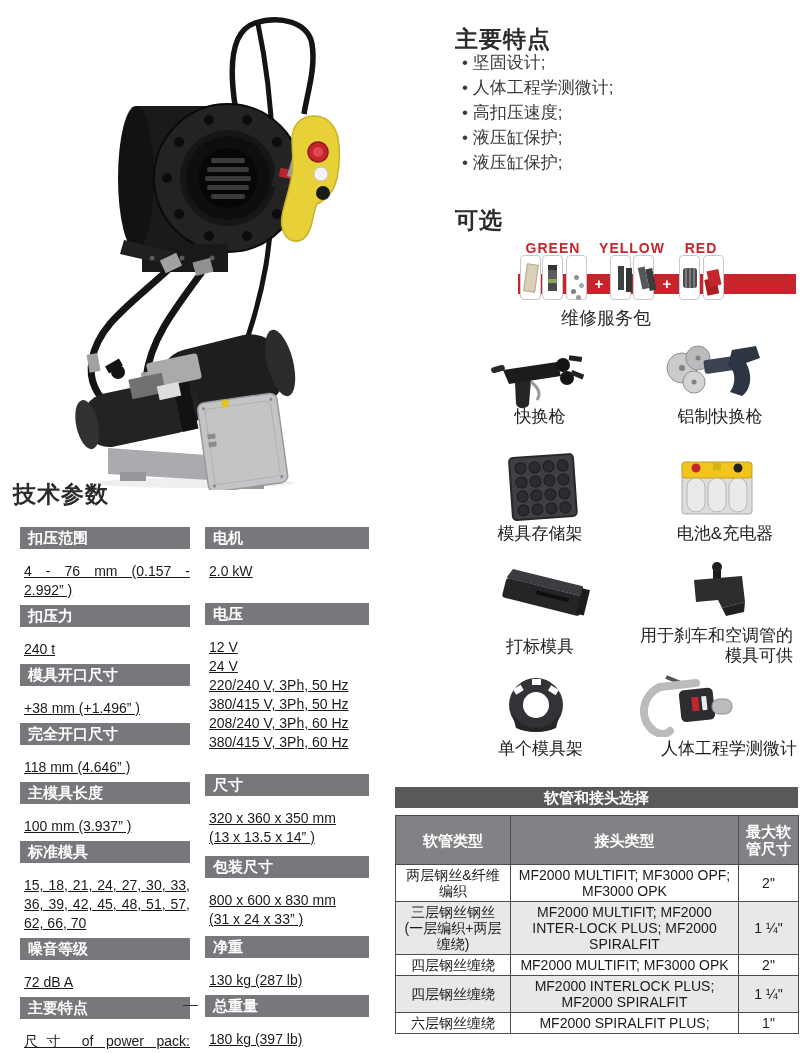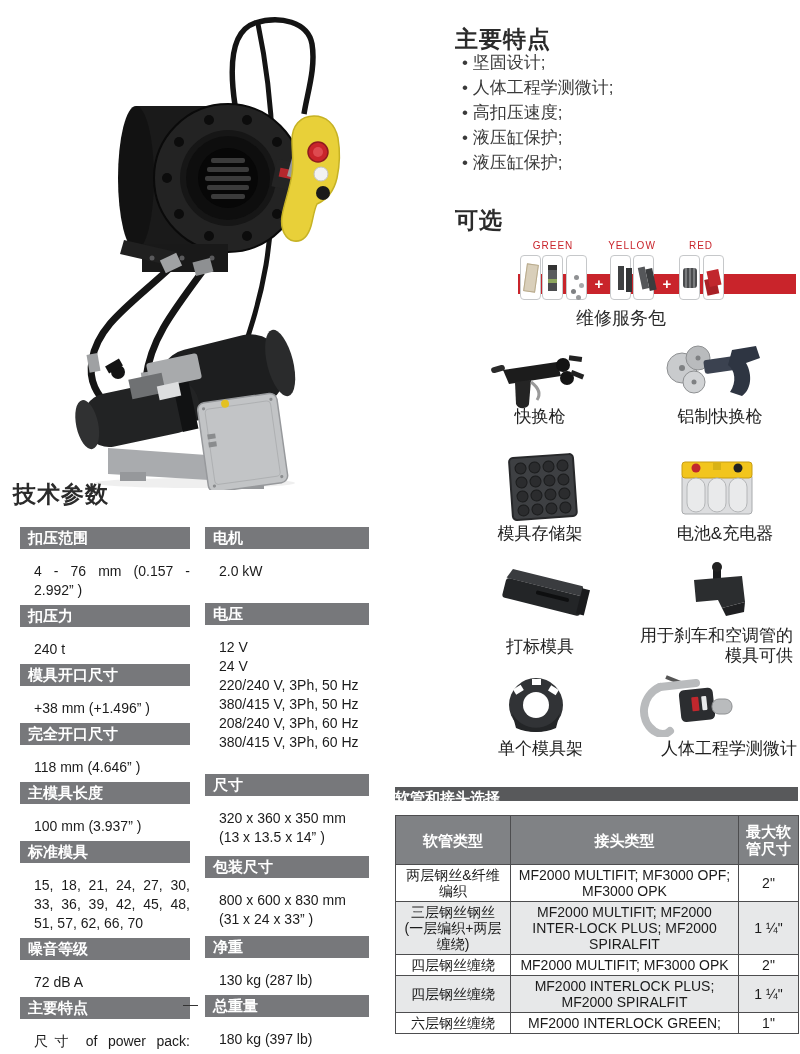--- a/index.html
+++ b/index.html
@@ -7,44 +7,44 @@
         font-family:"Liberation Sans","DejaVu Sans",sans-serif;color:#1f1f1f;}
   .abs{position:absolute;}
   .section-title{font-weight:bold;font-size:23px;color:#2b2b2b;letter-spacing:1px;}
   
   .feature-list{list-style:none;margin:0;padding:0;font-size:17px;color:#3a3a3a;}
   .feature-list li{line-height:25px;}
   .feature-list li::before{content:"• ";color:#3a3a3a;}
   
   .pack{width:278px;height:96px;}
   .pack-band{position:absolute;left:0;top:34px;width:278px;height:20px;background:#c9242b;}
-  .pack-label{position:absolute;top:0;transform:translateX(-50%);font-size:10px;font-weight:normal;
+  .pack-label{position:absolute;top:0;transform:translateX(-50%);font-size:14px;font-weight:bold;
               color:#c9242b;letter-spacing:1px;}
   .pack-card{position:absolute;top:15px;width:21px;height:45px;background:#fff;
              border:1px solid #c6c8ca;border-radius:4px;box-sizing:border-box;
              display:flex;align-items:center;justify-content:center;}
   .pack-plus{position:absolute;top:34px;width:14px;height:20px;color:#fff;font-weight:bold;
              font-size:15px;line-height:20px;text-align:center;}
-  .pack-caption{position:absolute;left:103px;top:66px;transform:translateX(-50%);
+  .pack-caption{position:absolute;left:88px;top:66px;transform:translateX(-50%);
                 font-size:18px;color:#2b2b2b;white-space:nowrap;text-align:right;}
   .pk{display:block;}
   
   .acc-label{font-size:17px;color:#222;line-height:20px;text-align:right;}
   .center{text-align:center;}
   
   .spec-col{position:absolute;top:527px;}
   .spec-bar{background:#77787b;color:#fff;font-weight:bold;font-size:15px;height:22px;
             line-height:22px;padding-left:8px;margin-bottom:13px;}
-  .spec-val{font-size:14px;line-height:19px;margin:0 0 5px 12px;padding-left:2px;
-            white-space:pre-line;color:#1b1b1b;}
+  .spec-val{font-size:14px;line-height:19px;margin:0 0 5px 2px;padding-left:2px;
+            white-space:pre-line;color:#1b1b1b;text-decoration:underline;}
   .just{text-align:justify;}
   .mt22{margin-top:22px;} .mt9{margin-top:9px;} .mt7{margin-top:7px;}
   
-  .hose-title{left:395px;top:787px;width:403px;height:14px;background:#58595b;color:#fff;
-              font-weight:bold;font-size:15px;text-align:left;line-height:21px;}
+  .hose-title{left:395px;top:787px;width:403px;height:21px;background:#58595b;color:#fff;
+              font-weight:bold;font-size:15px;text-align:center;line-height:21px;}
   table.hose{position:absolute;left:395px;top:815px;width:403px;border-collapse:collapse;
              font-size:14px;color:#1b1b1b;table-layout:fixed;}
   table.hose th{background:#808285;color:#fff;font-size:15px;font-weight:bold;
                 padding:7px 2px;line-height:17px;}
   table.hose td{padding:2px 4px;text-align:center;vertical-align:middle;line-height:16px;}
   table.hose th,table.hose td{border:1px solid #4d4d4f;}
   tr.alt{background:#e7e8e9;}
   .dash{font-size:15px;color:#333;}
 </style>
 </head>
@@ -361,20 +361,20 @@
         <td>MF2000 MULTIFIT; MF3000 OPK</td>
         <td>2"</td>
       </tr>
       <tr class="alt">
         <td>四层钢丝缠绕</td>
         <td>MF2000 INTERLOCK PLUS; MF2000 SPIRALFIT</td>
         <td>1 ¼"</td>
       </tr>
       <tr>
         <td>六层钢丝缠绕</td>
-        <td>MF2000 INTERLOCK GREEN;</td>
+        <td>MF2000 SPIRALFIT PLUS;</td>
         <td>1"</td>
       </tr>
     </tbody>
   </table>
 
   <span class="abs dash" style="left:183px;top:995px">—</span>
 </div>
 
 </body></html>

